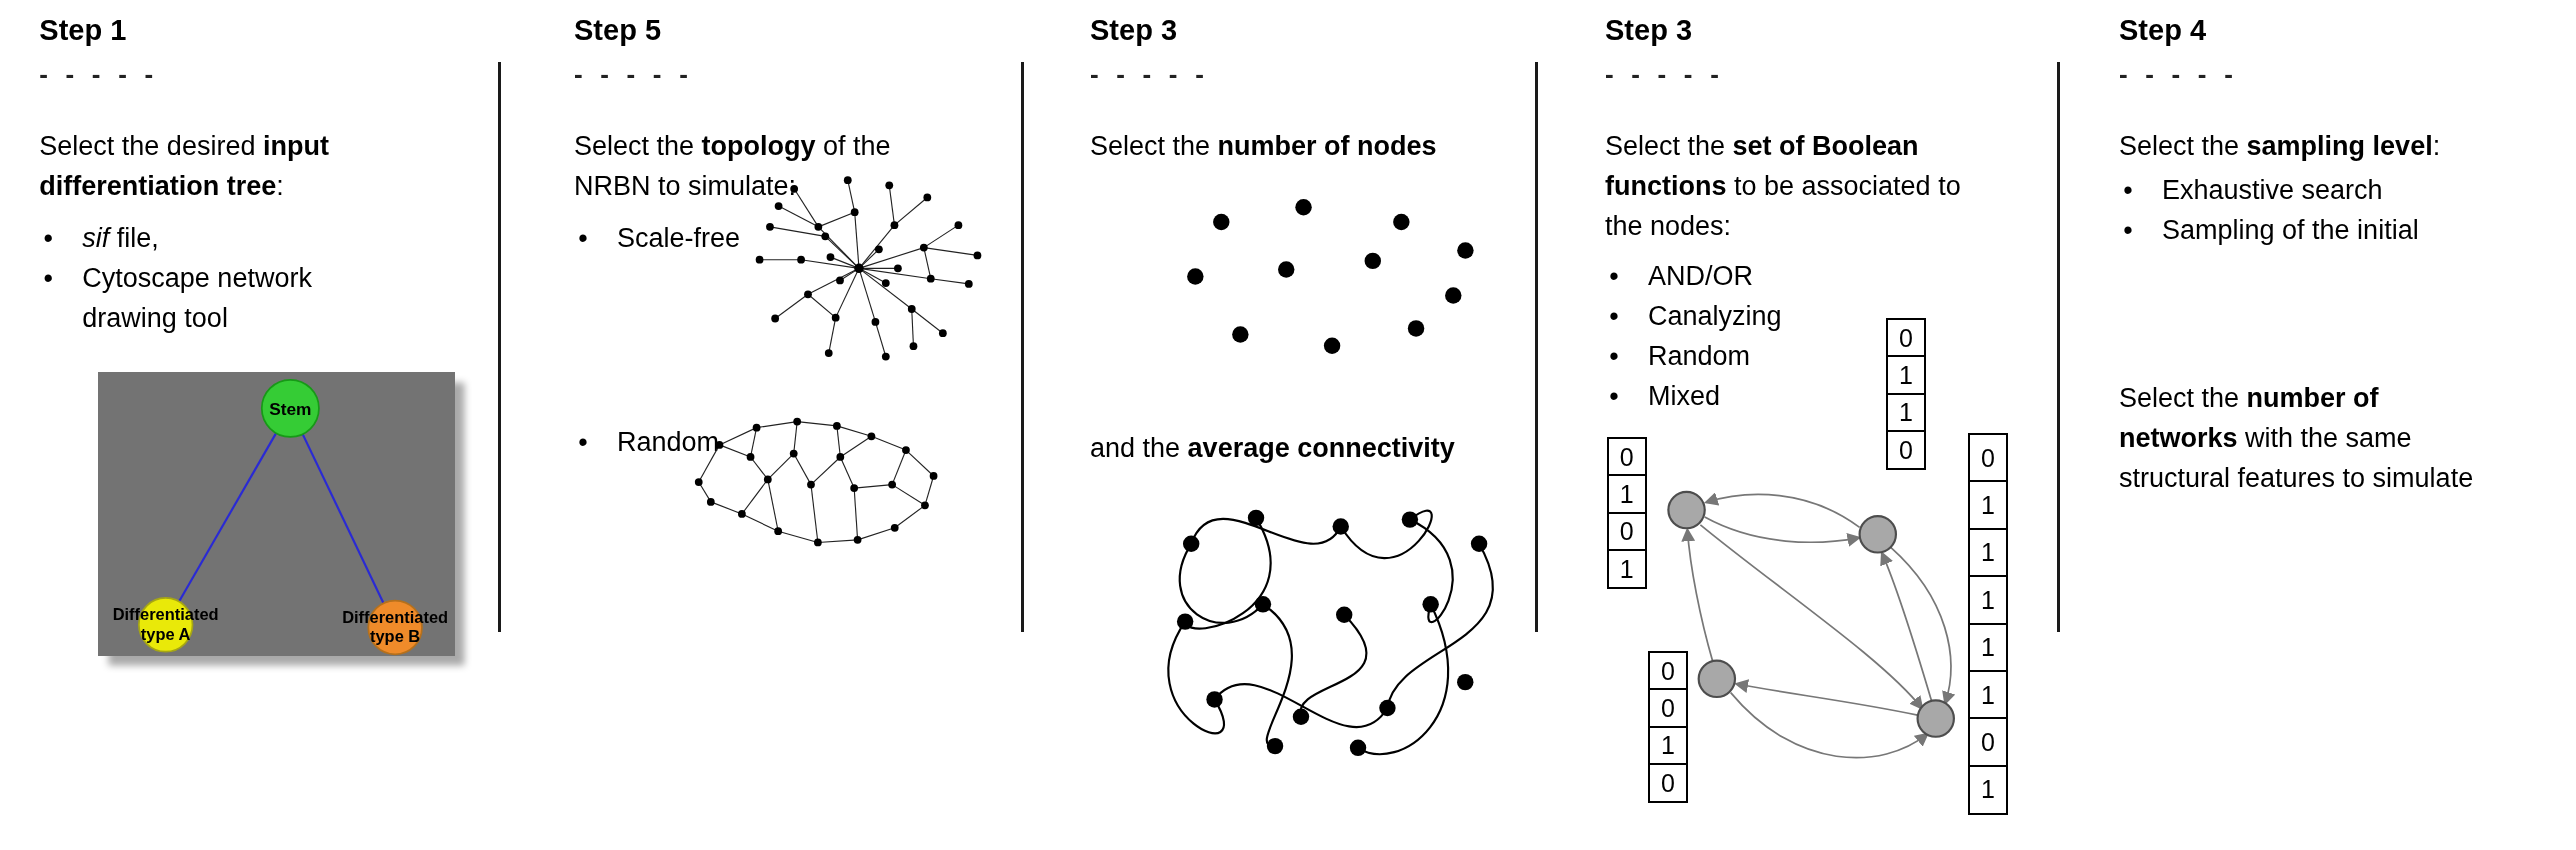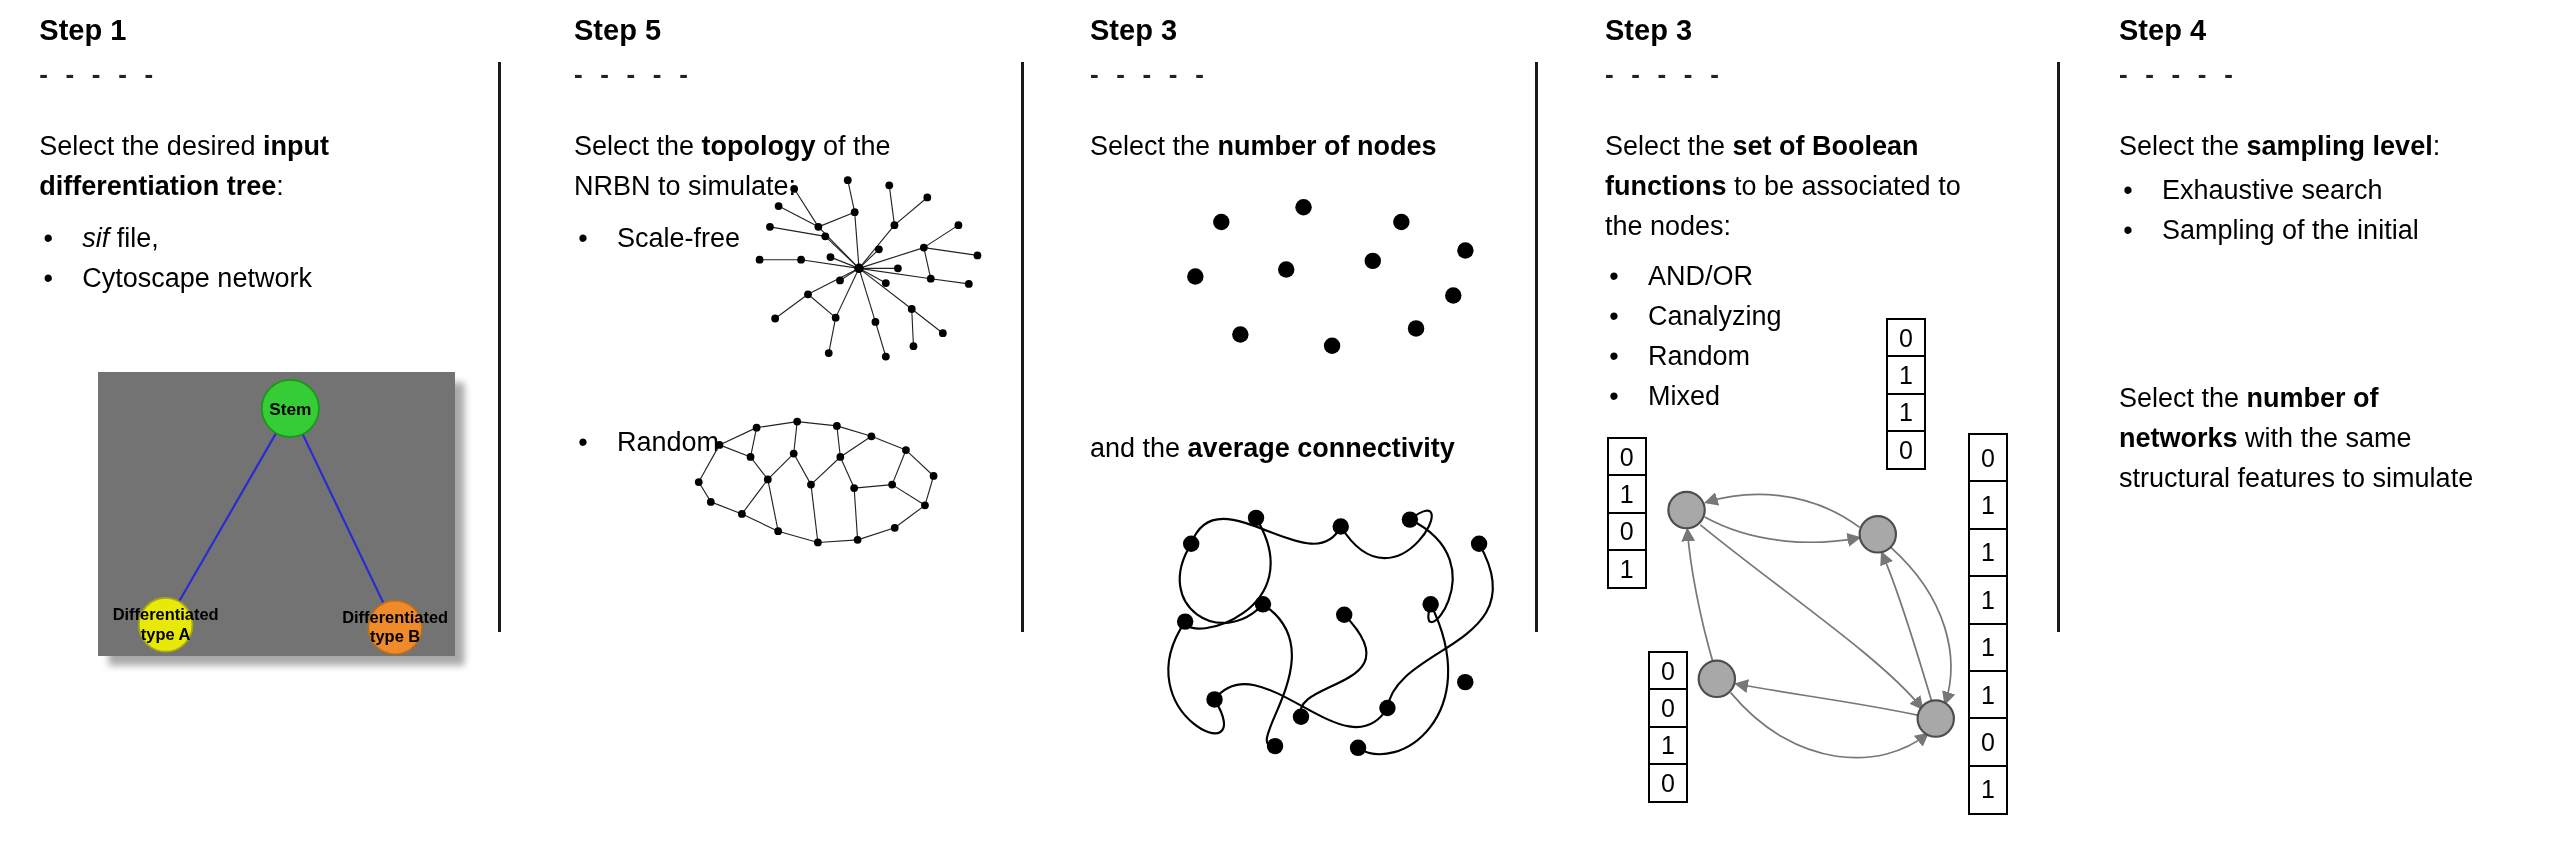--- a/index.html
+++ b/index.html
@@ -75,20 +75,21 @@
 
     <div class="bullets" style="top:218px;left:0;width:415px">
       <div class="bullet-row">
         <span class="bullet-marker">•</span>
         <span class="bullet-text"><i>sif</i><span> file,</span></span>
       </div>
       <div class="bullet-row">
         <span class="bullet-marker">•</span>
         <span class="bullet-text">
           <span class="line">Cytoscape network</span>
+          <span class="line">drawing tool</span>
         </span>
       </div>
     </div>
 
     <div class="tree-box">
       <svg width="357" height="284" viewBox="0 0 412 328">
         <g>
           <line x1="222" y1="42" x2="78" y2="292" stroke="#2a2ad4" stroke-width="2.5"></line>
           <line x1="222" y1="42" x2="343" y2="295" stroke="#2a2ad4" stroke-width="2.5"></line>
         </g>

